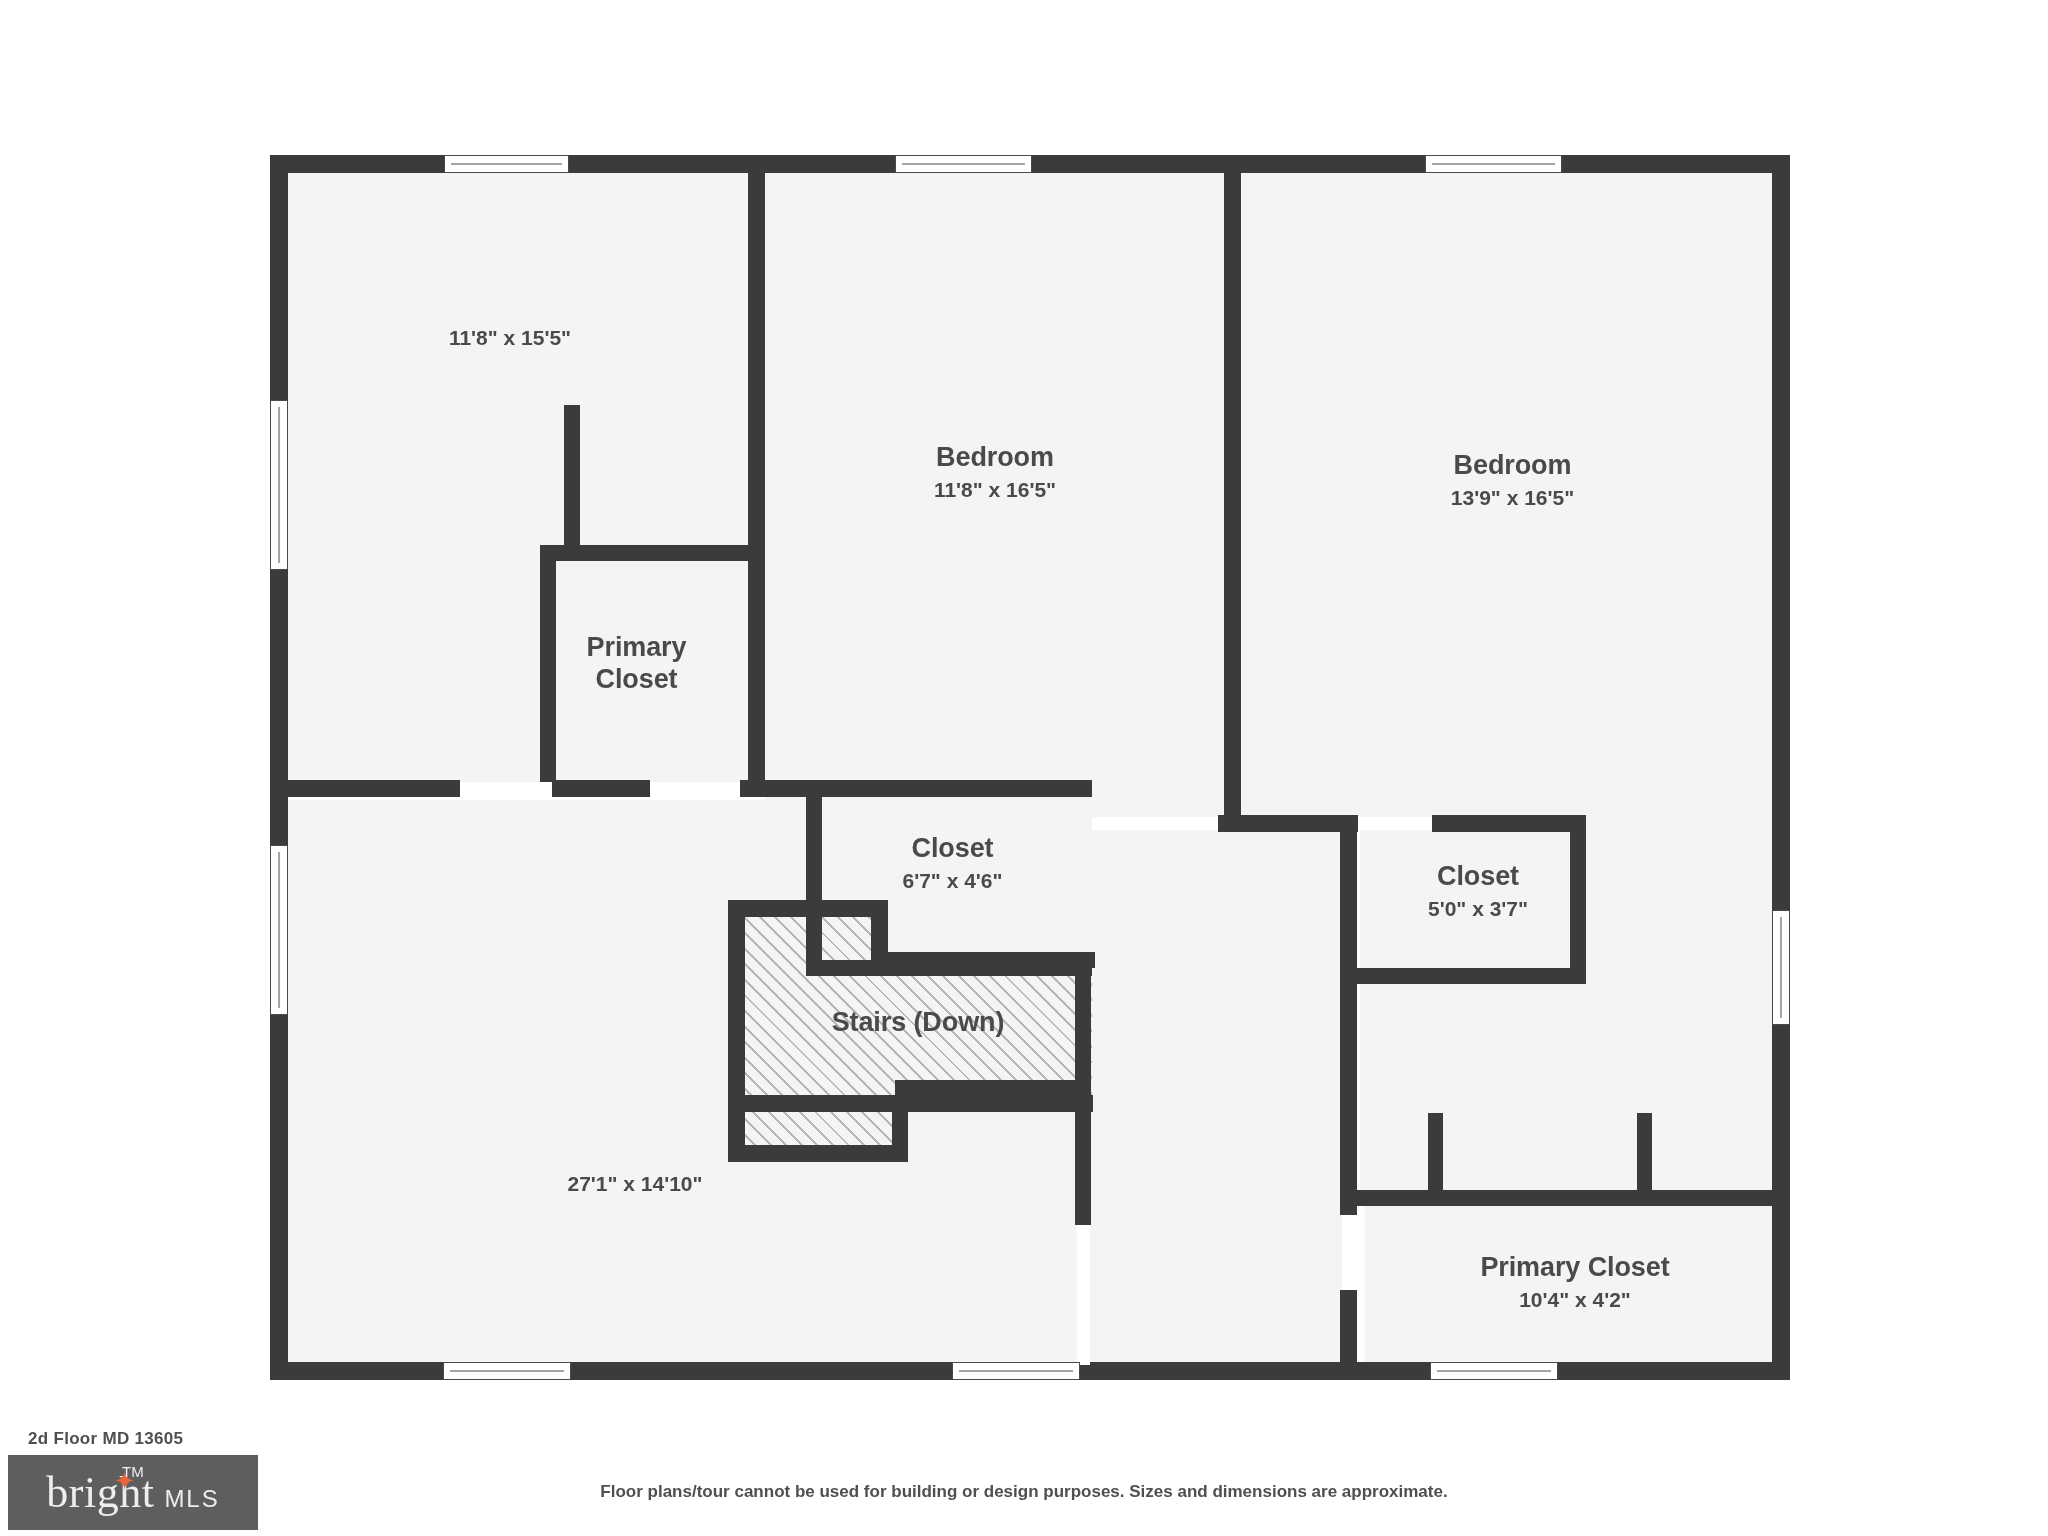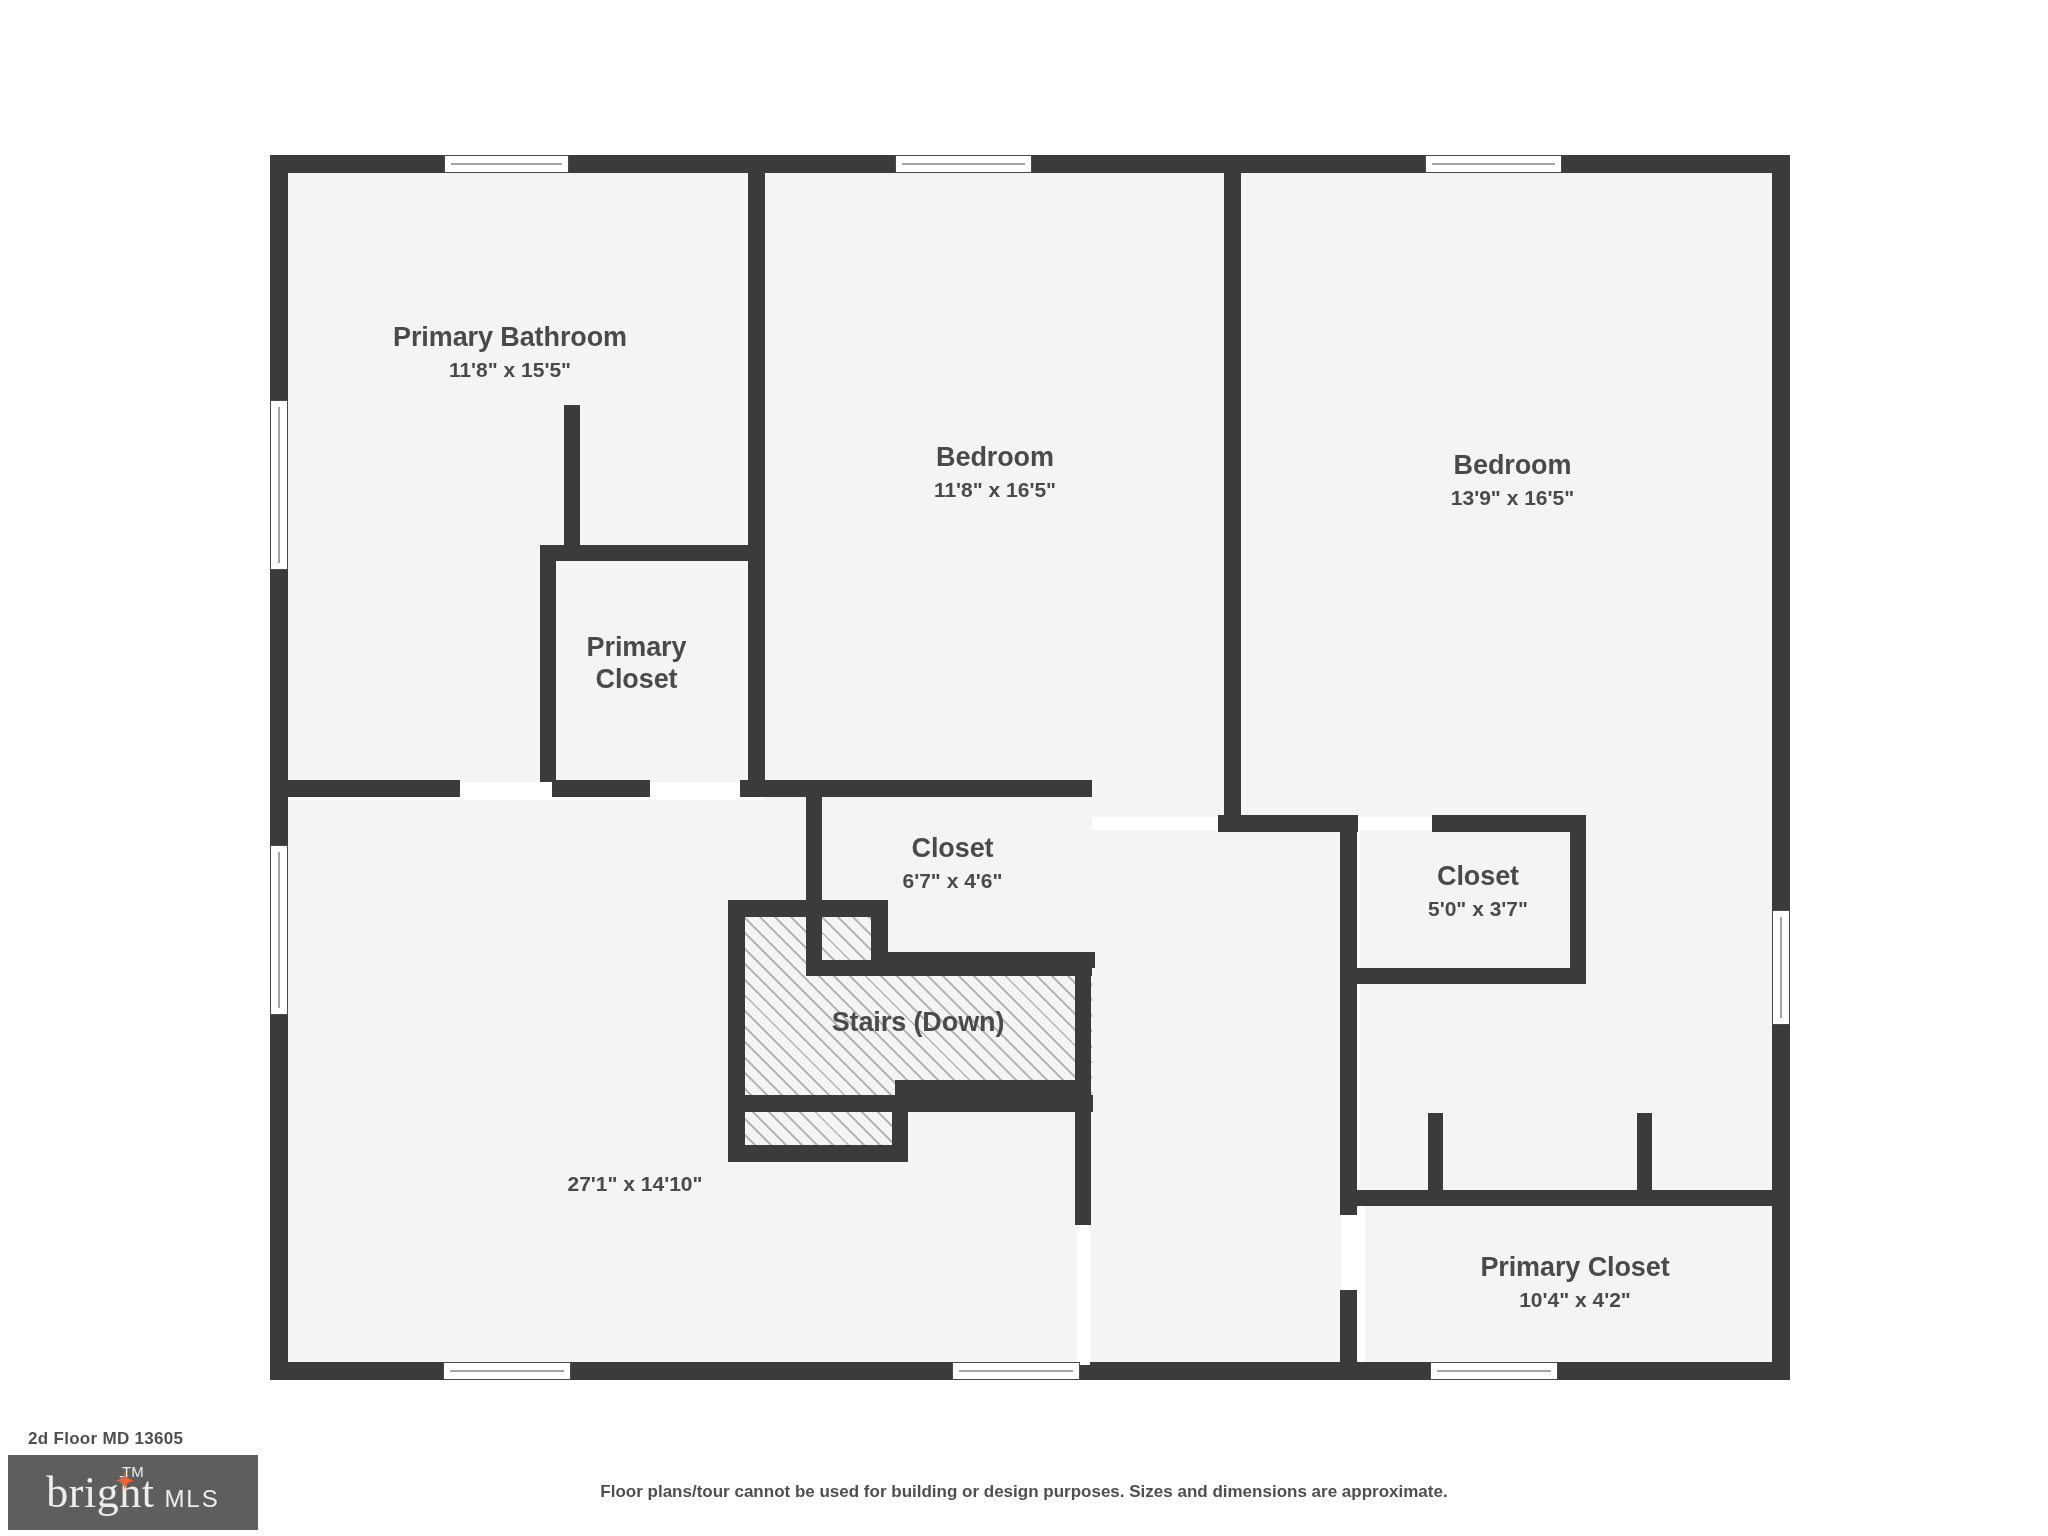--- a/index.html
+++ b/index.html
@@ -261,21 +261,20 @@
     <div class="window vert" style="left:270px; top:400px; width:18px; height:170px;"></div>
     <div class="window vert" style="left:270px; top:845px; width:18px; height:170px;"></div>
 
     <div class="window vert" style="left:1772px; top:910px; width:18px; height:115px;"></div>
 
     <div class="window horiz" style="left:443px; top:1362px; width:128px; height:18px;"></div>
     <div class="window horiz" style="left:952px; top:1362px; width:128px; height:18px;"></div>
     <div class="window horiz" style="left:1430px; top:1362px; width:128px; height:18px;"></div>
 
     <div class="label" style="left:260px; top:322px; width:500px;">
-      <span class="name">Primary Bathroom</span>
       <span class="dims">11'8" x 15'5"</span>
     </div>
 
     <div class="label" style="left:765px; top:442px; width:460px;">
       <span class="name">Bedroom</span>
       <span class="dims">11'8" x 16'5"</span>
     </div>
 
     <div class="label" style="left:1240px; top:450px; width:545px;">
       <span class="name">Bedroom</span>

